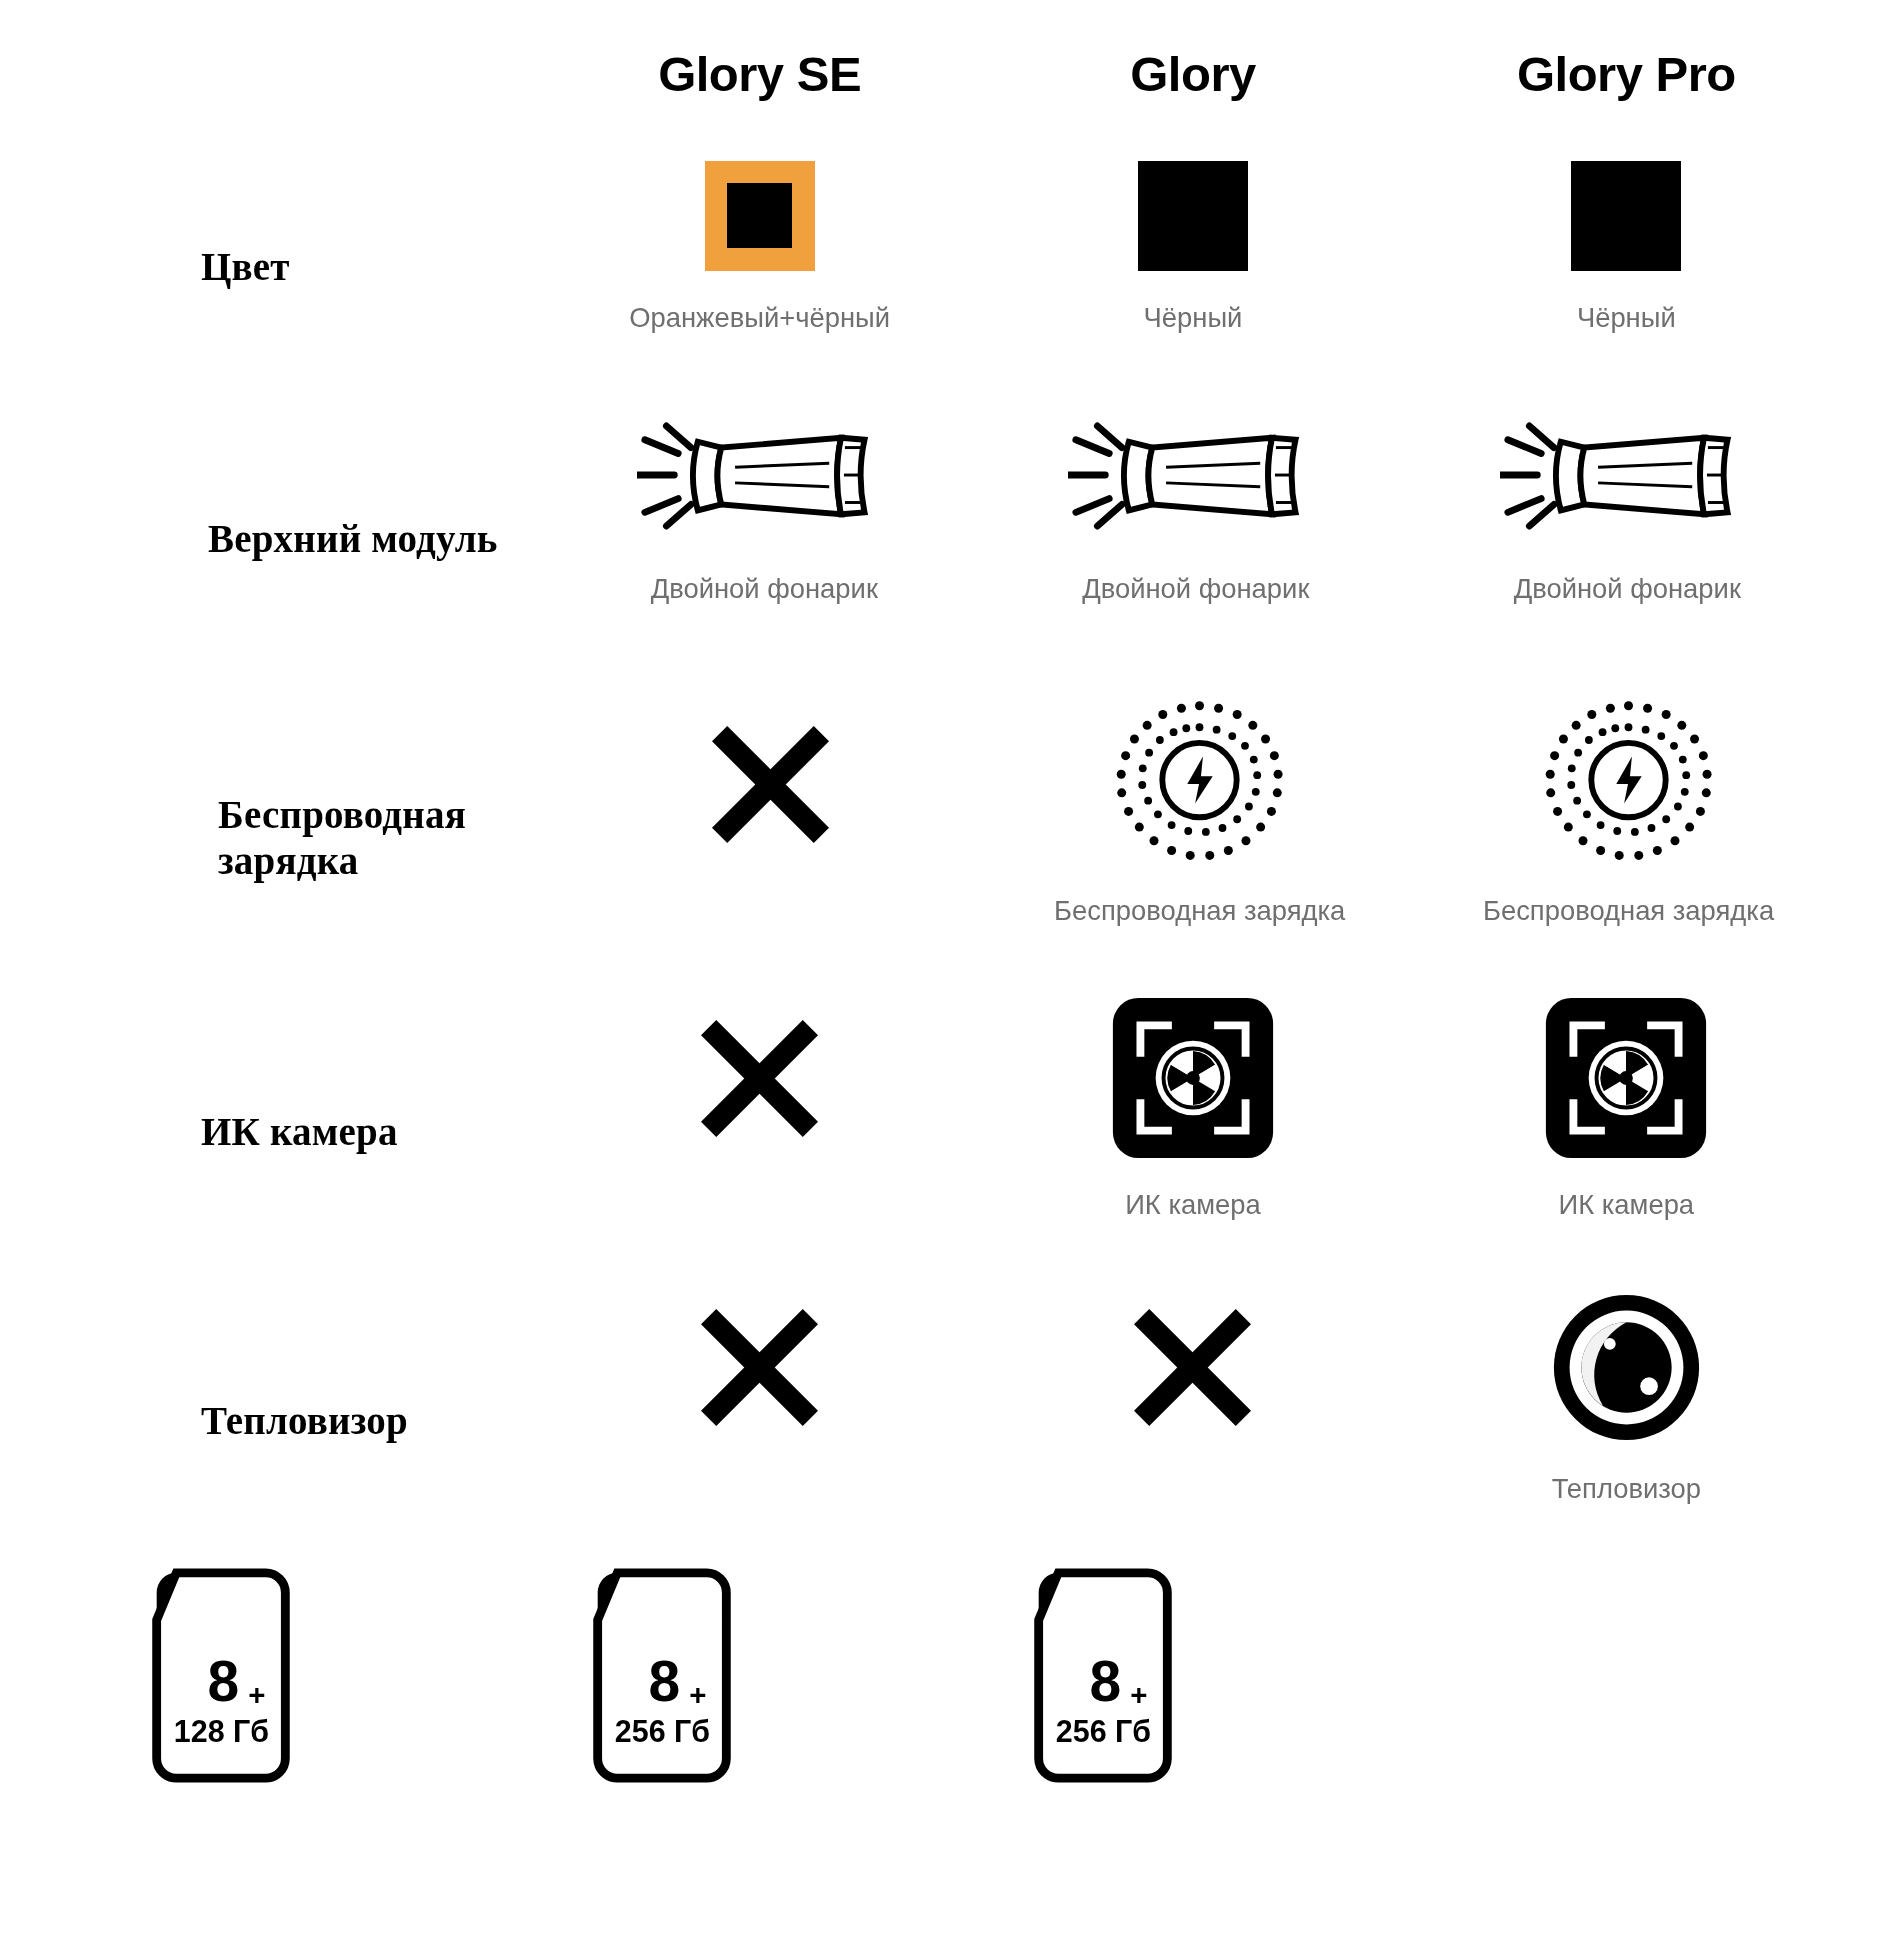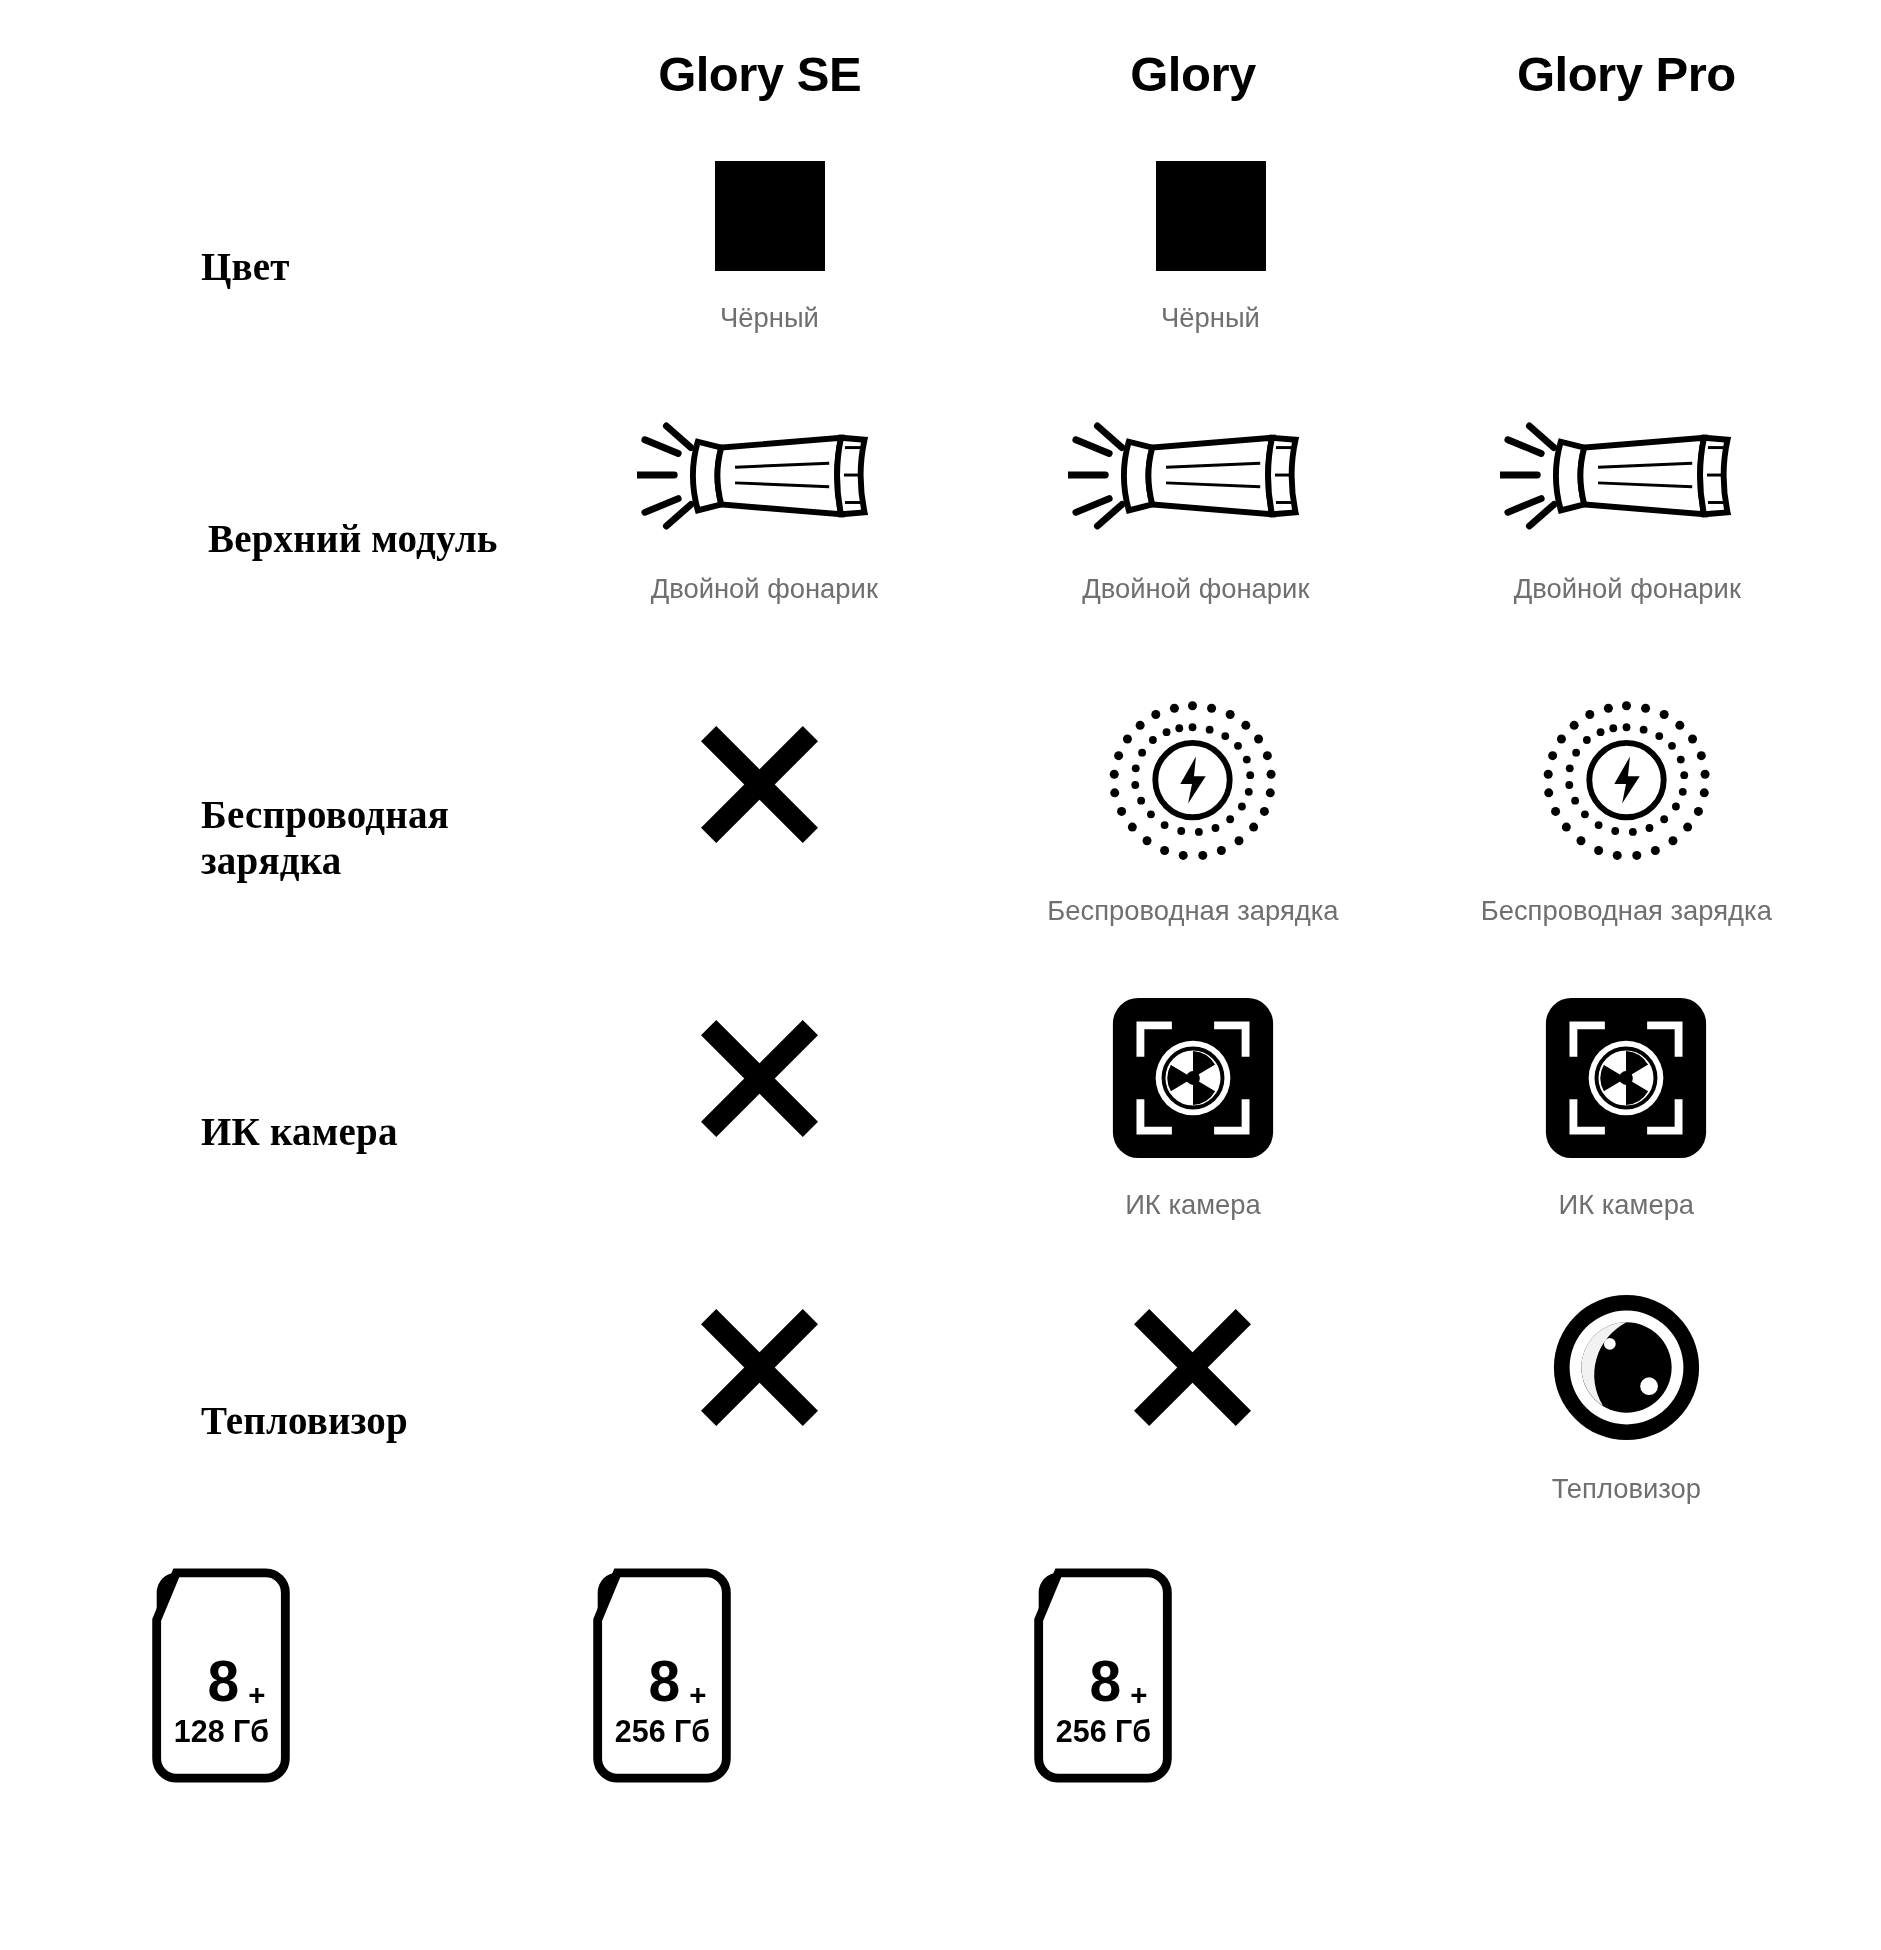--- a/index.html
+++ b/index.html
@@ -67,21 +67,21 @@
     display: flex;
     align-items: center;
     justify-content: center;
     width: 100%;
   }
   
   .row-color { height: 240px; }
   .row-color .icon-box { height: 137px; }
   .row-top { height: 304px; padding-left: 7px; }
   .row-top .icon-box { height: 157px; padding-top: 11.8px;}
-  .row-wireless { height: 294px; }
+  .row-wireless { height: 294px; margin-left: 17px; }
   .row-wireless .icon-box { height: 186px; }
   .row-ir { height: 294px; }
   .row-ir .icon-box { height: 186px; }
   .row-thermal { height: 284px; }
   .row-thermal .icon-box { height: 176px; }
   .row-memory { height: 284px; }
   .row-memory .icon-box { height: 225px; }
 
   .swatch-outer {
     width: 110px;
@@ -119,20 +119,28 @@
       <div class="col-title">Glory</div>
     </div>
     <div class="cell">
       <div class="col-title">Glory Pro</div>
     </div>
   </div>
 
   <div class="row row-color">
     <div class="rowlabel">Цвет</div>
 
+    <div class="cell">
+      <div class="icon-box">
+        <div class="swatch-outer swatch-orange">
+          <div class="swatch-inner"></div>
+        </div>
+      </div>
+      <div class="caption">Оранжевый+чёрный</div>
+    </div>
 
     <div class="cell">
       <div class="icon-box">
         <div class="swatch-black-only"></div>
       </div>
       <div class="caption">Чёрный</div>
     </div>
 
     <div class="cell">
       <div class="icon-box">

